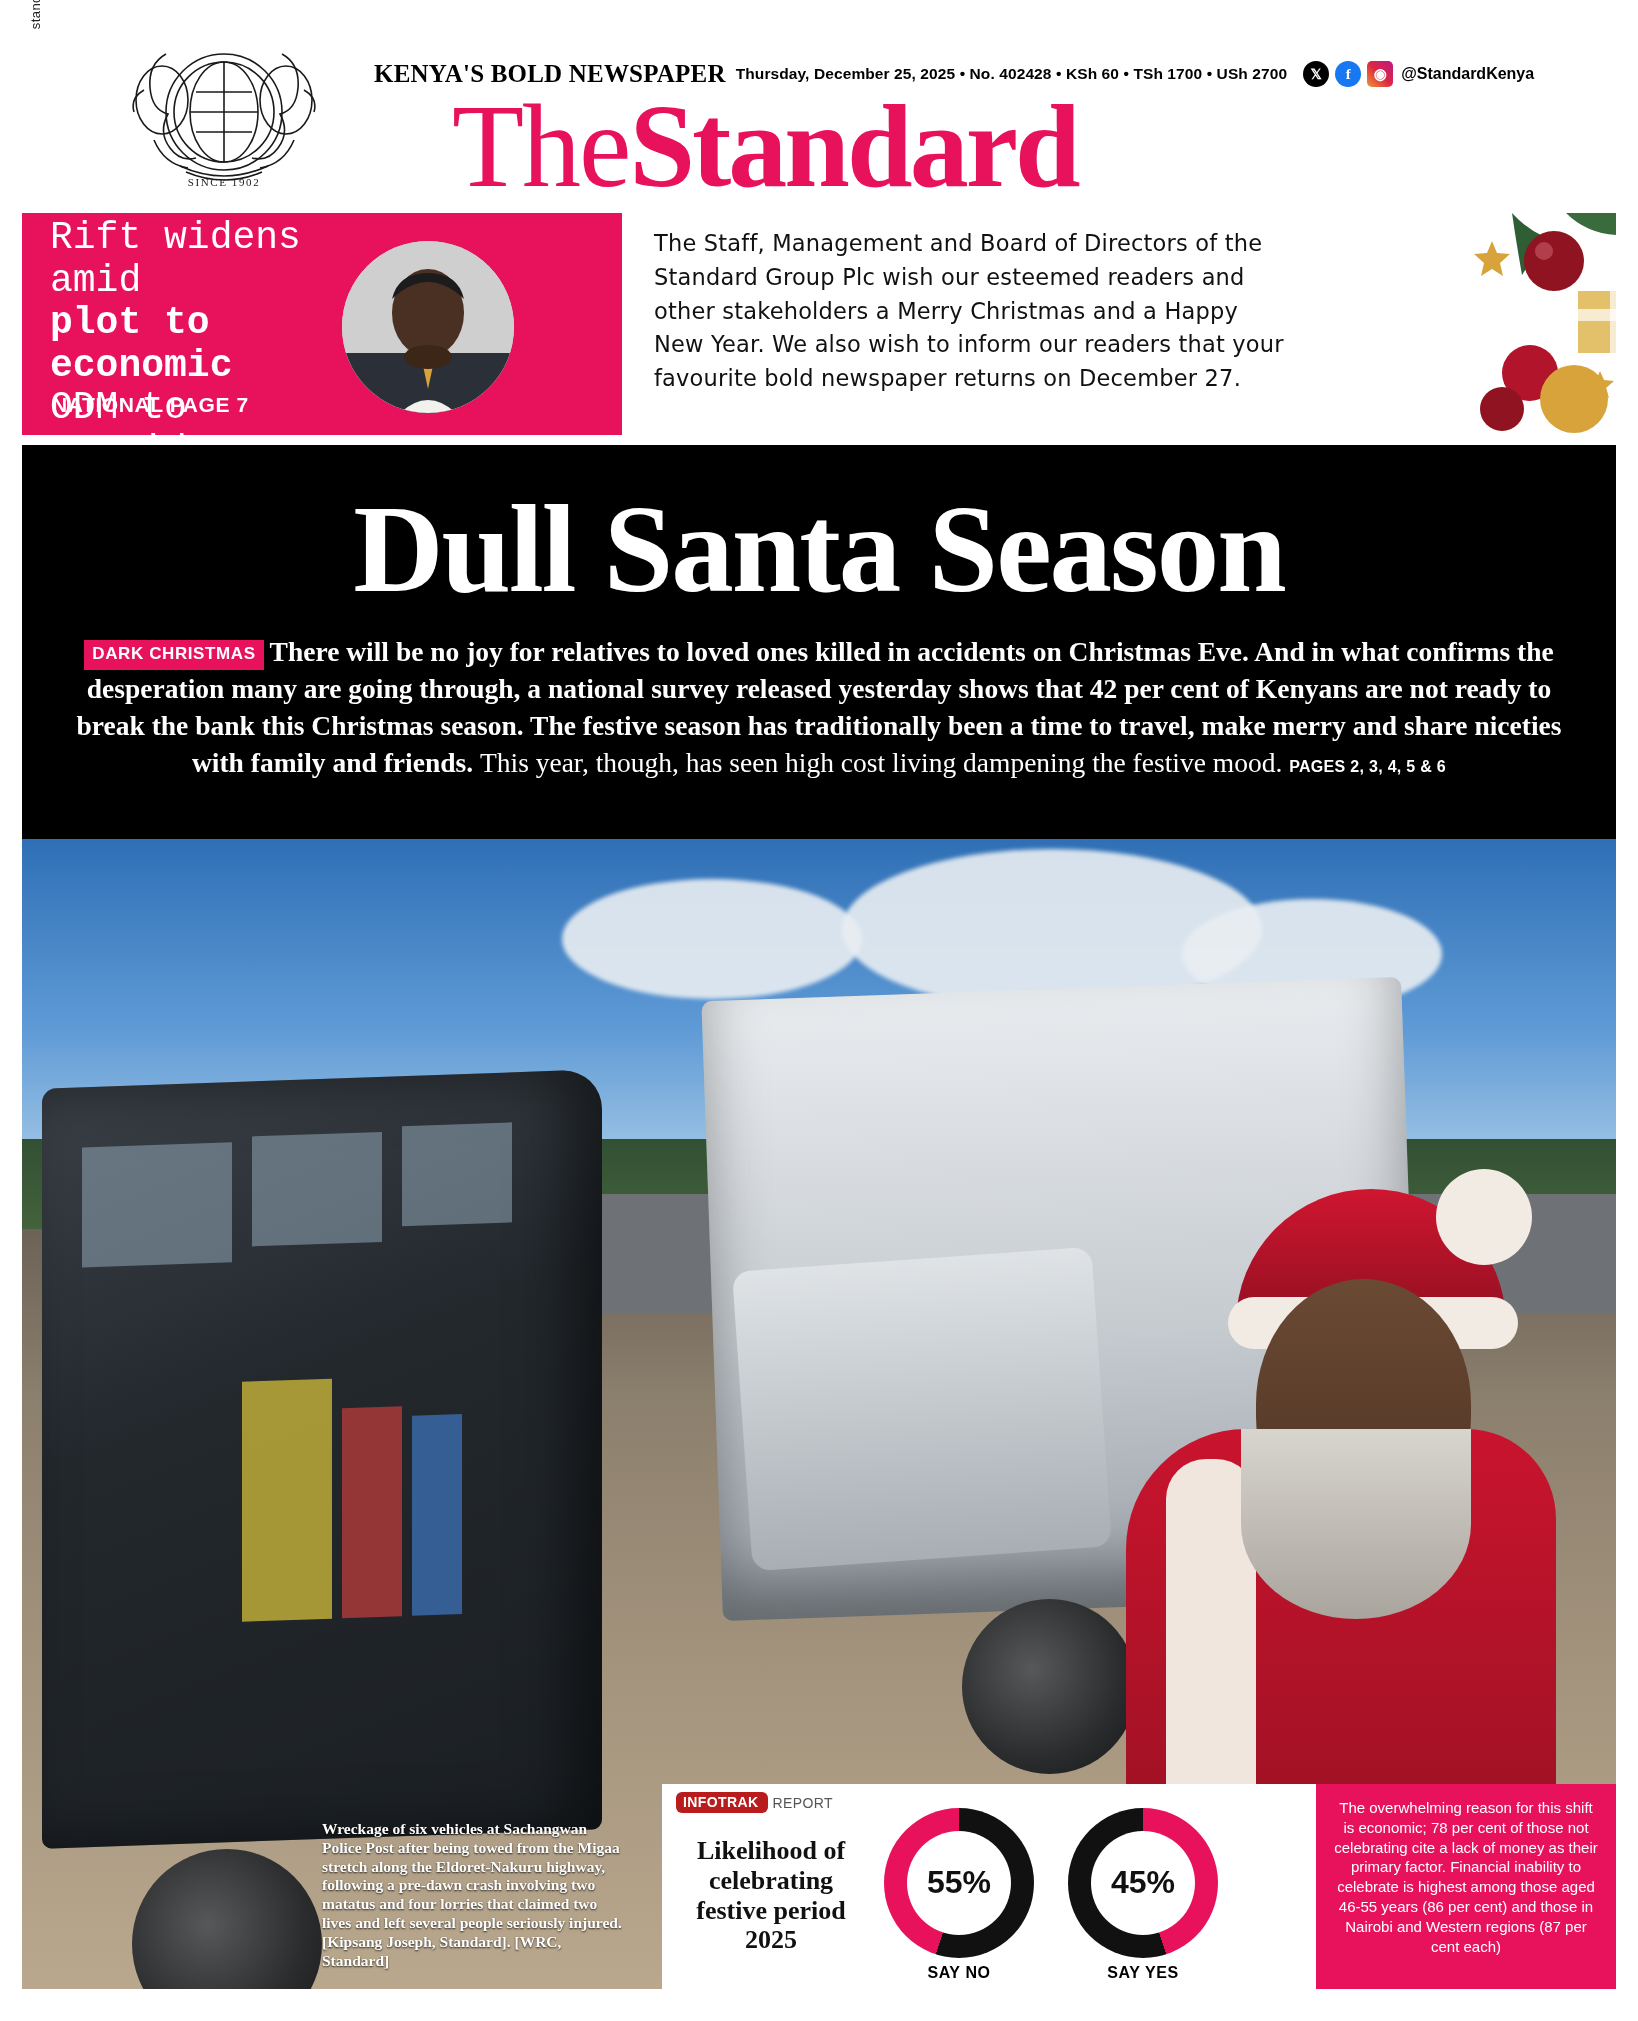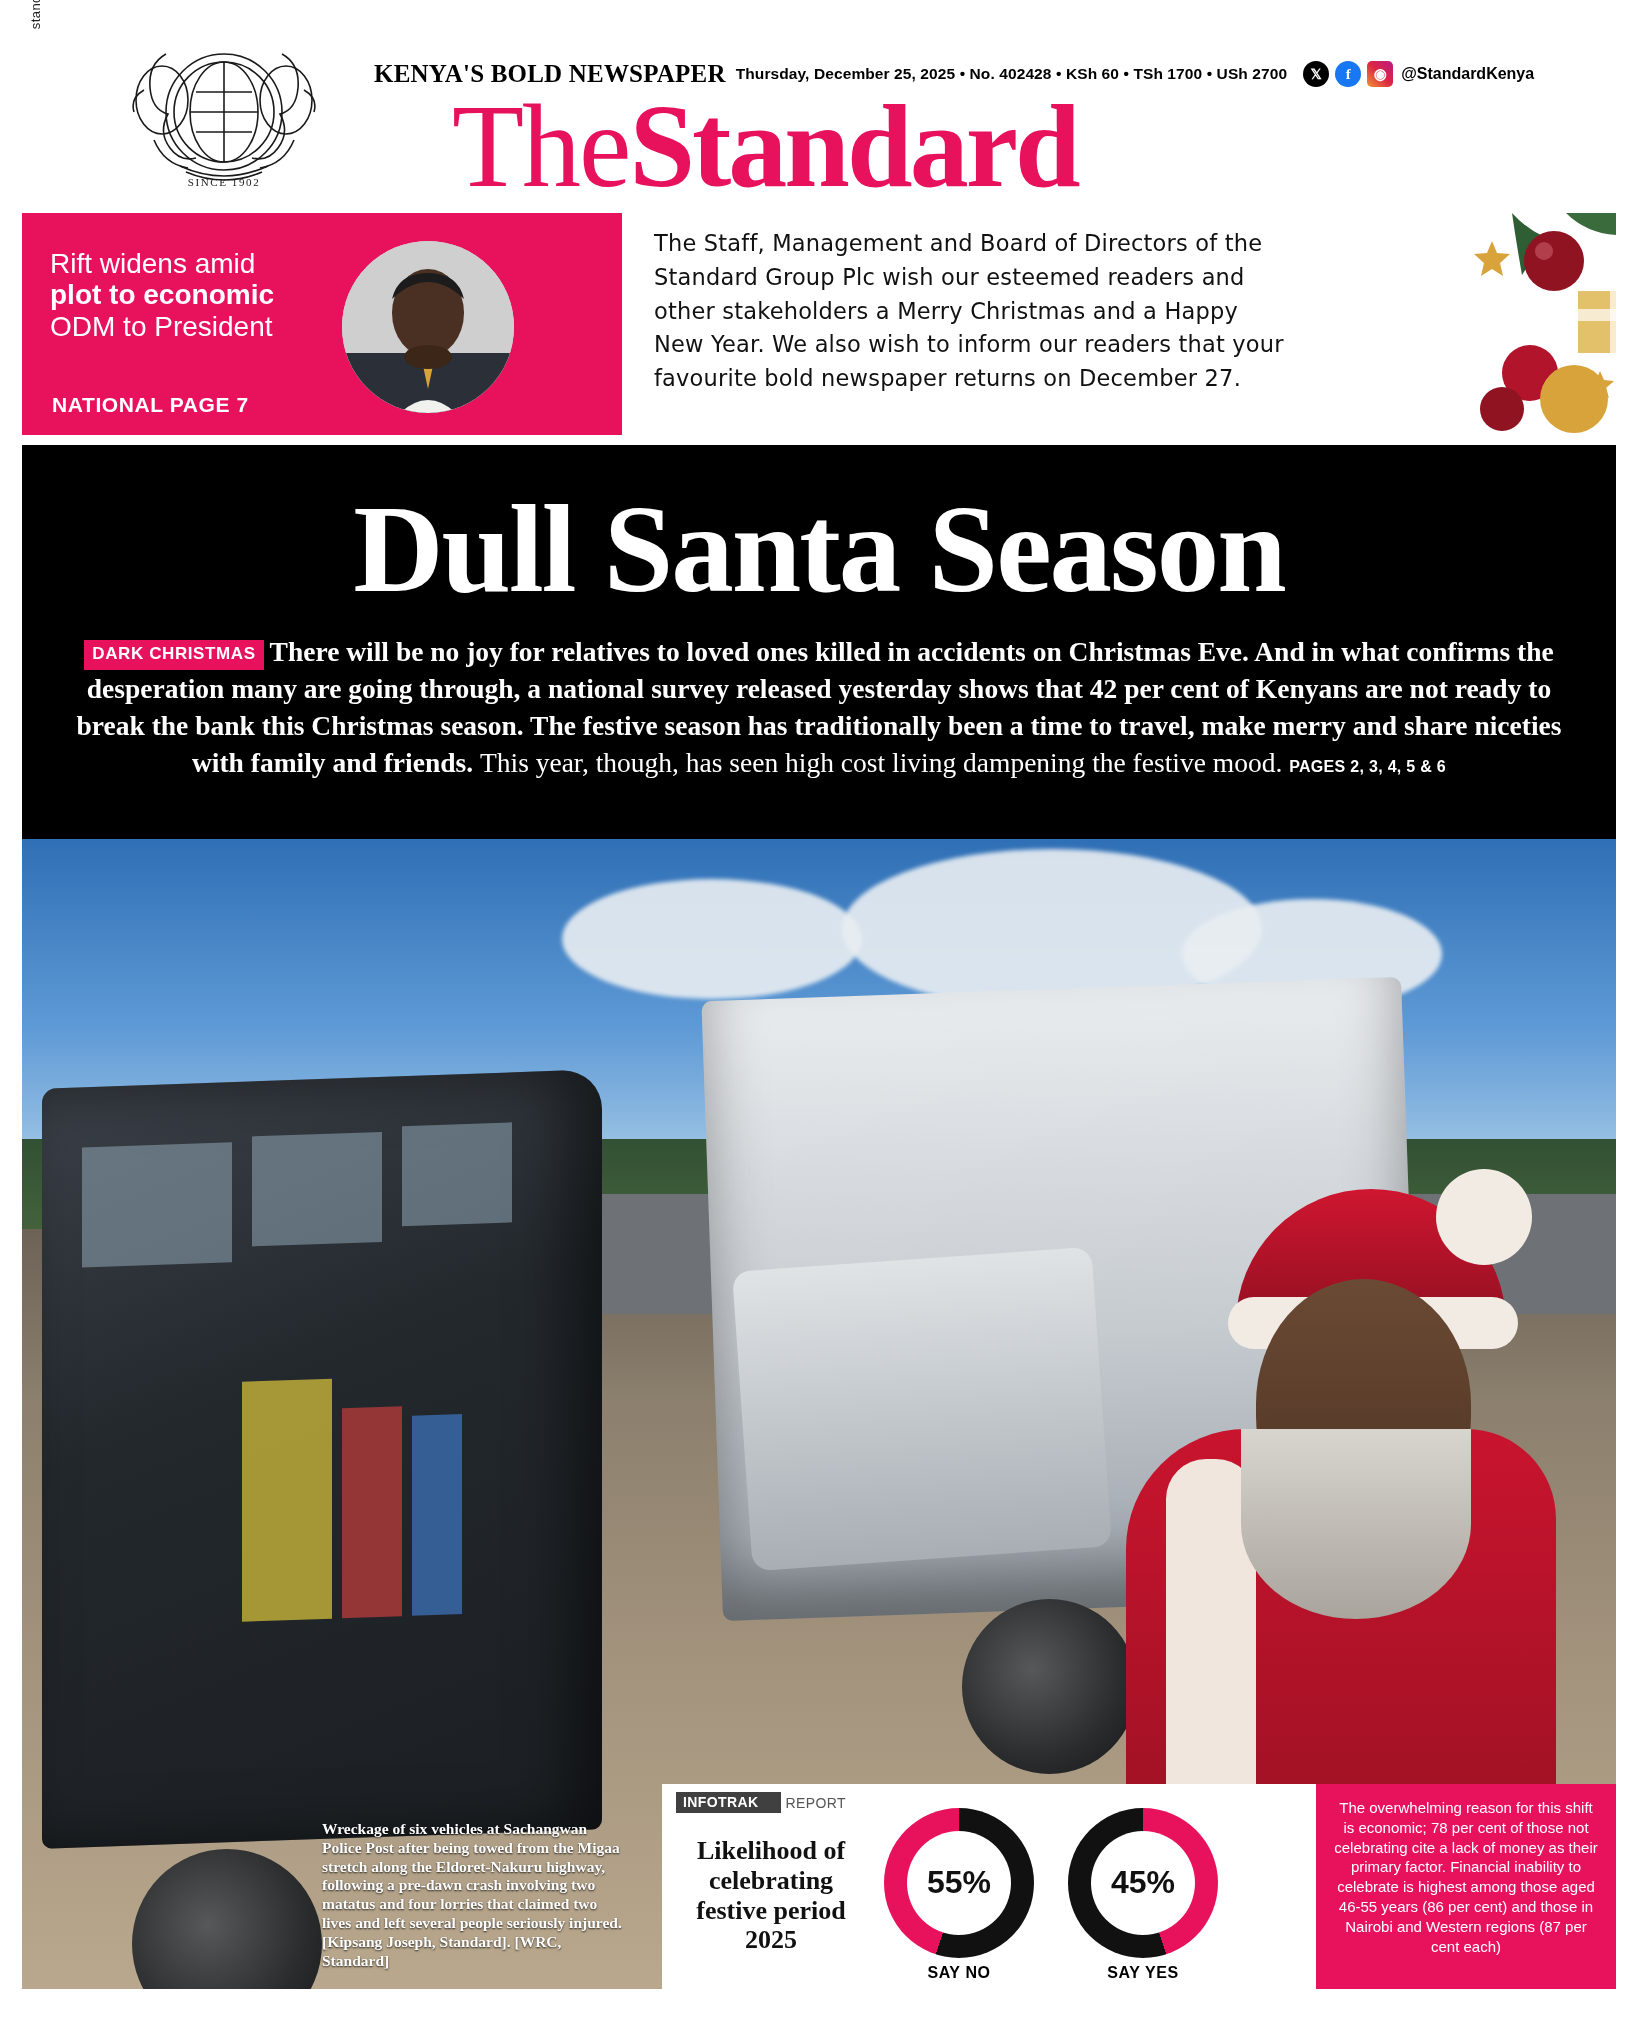--- a/index.html
+++ b/index.html
@@ -116,24 +116,24 @@
   .promo-left {
     width: 600px;
     background: #E8125C;
     position: relative;
     color: #fff;
     overflow: hidden;
   }
   .promo-left .txt {
     position: absolute;
     left: 28px;
-    top: 35px;
+    top: 4px;
     width: 350px;
-    font-family: Liberation Sans, sans-serif;
-    font-size: 28px;
+    font-family: Liberation Mono, monospace;
+    font-size: 38px;
     line-height: 1.12;
   }
   .promo-left .txt .b { font-weight: bold; display: block; }
   .promo-left .pagetag {
     position: absolute;
     left: 30px;
     bottom: 18px;
     font-family: "Liberation Sans", sans-serif;
     font-size: 21px;
     font-weight: bold;
@@ -377,23 +377,23 @@
     align-items: center;
     padding-left: 14px;
   }
   .info-badge {
     position: absolute;
     left: 14px; top: 8px;
     display: flex; align-items: center; gap: 5px;
     font-family: "Liberation Sans", sans-serif;
   }
   .info-badge .b1 {
-    background: #404040; color: #fff;
+    background: #b91c1c; color: #fff;
     font-size: 14px; font-weight: bold;
-    padding: 2px 22px 3px 7px; letter-spacing: .4px;
+    padding: 2px 9px 3px 7px; letter-spacing: .4px; border-radius: 6px;
   }
   .info-badge .b2 { font-size: 14px; color: #555; letter-spacing: .4px;}
   .info-title {
     width: 190px;
     font-family: "Liberation Serif", serif;
     font-weight: bold;
     font-size: 26px;
     line-height: 1.15;
     text-align: center;
     color: #111;

